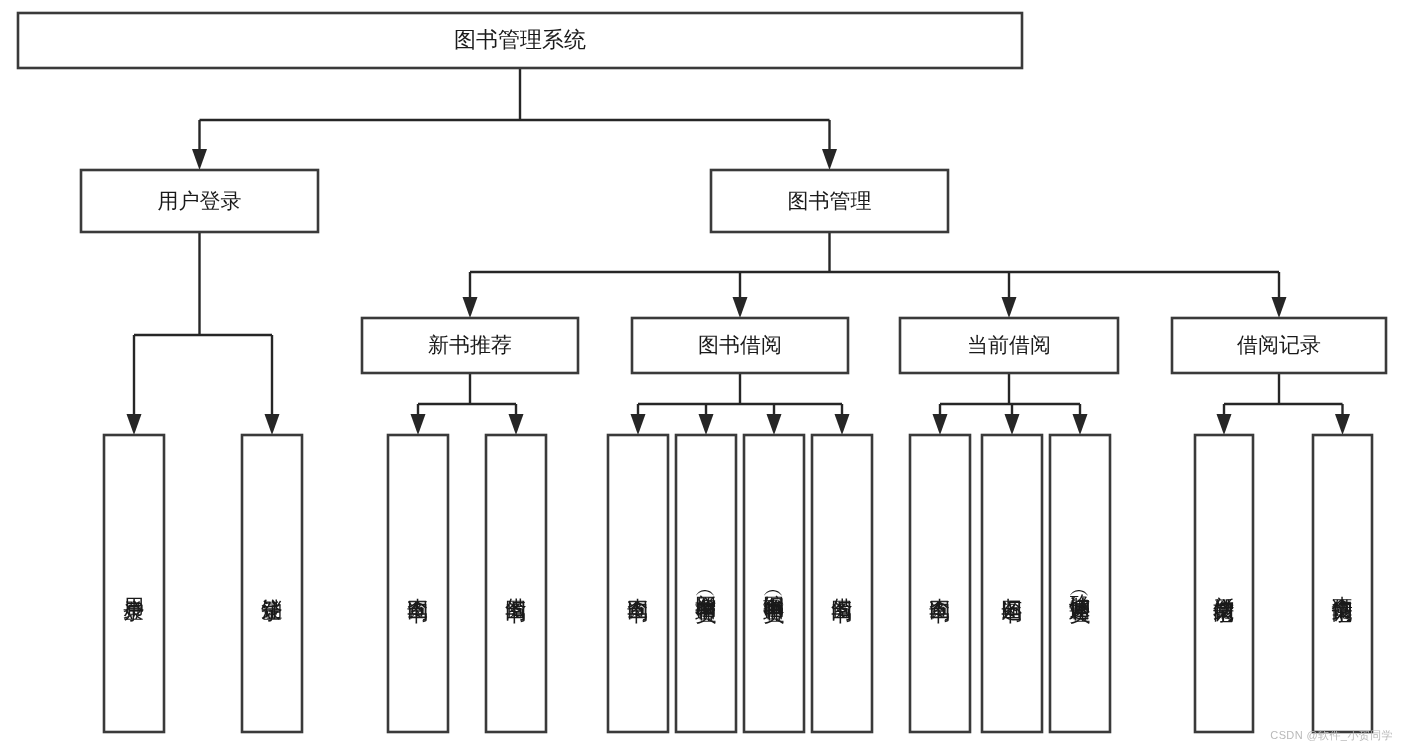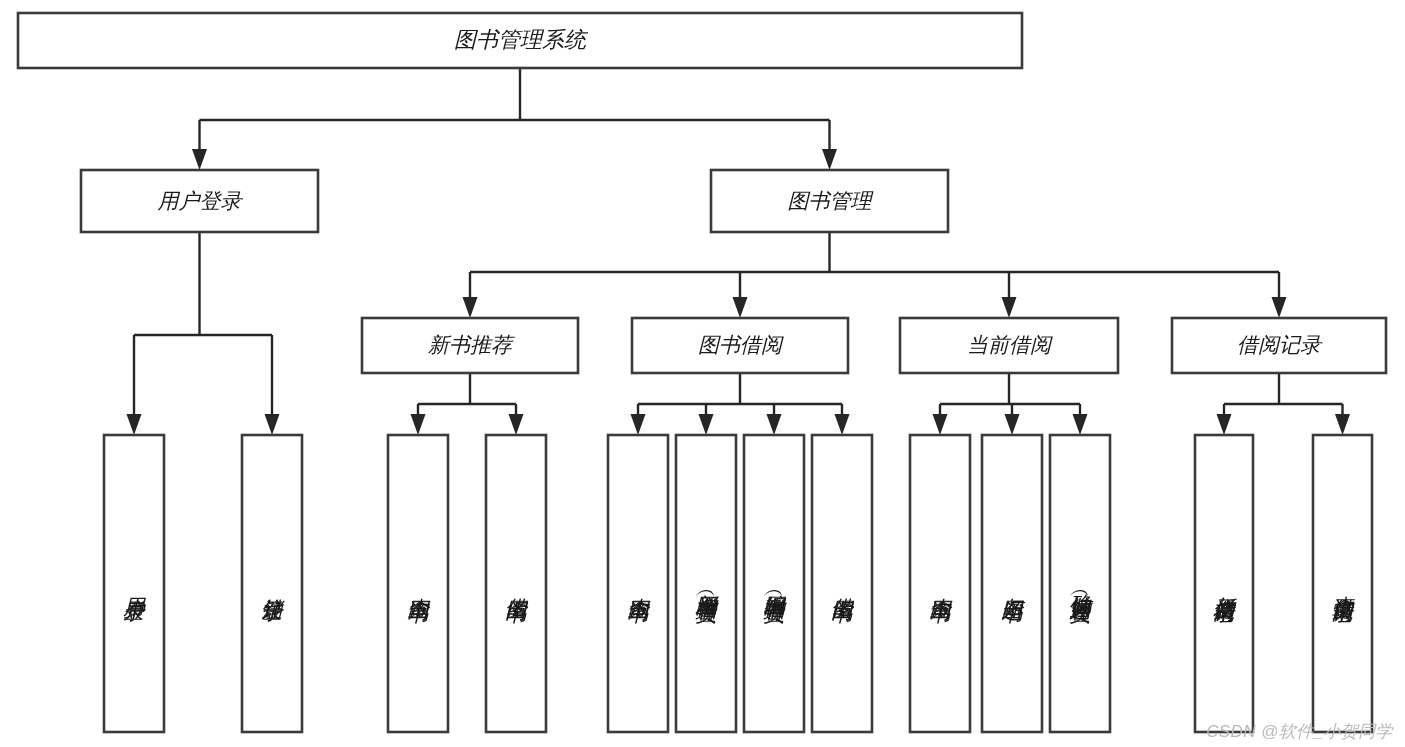--- a/index.html
+++ b/index.html
@@ -10,21 +10,20 @@
   }
   body {
     font-family: "Liberation Sans", "DejaVu Sans", sans-serif;
   }
   #diagram-root {
     position: relative;
     width: 1405px;
     height: 747px;
     background: #ffffff;
     overflow: hidden;
-    font-style: italic;
   }
   svg#tree-svg {
     position: absolute;
     left: 0;
     top: 0;
     width: 1405px;
     height: 747px;
     display: block;
   }
   .node-box {
@@ -70,21 +69,21 @@
     display: flex;
     align-items: center;
     justify-content: center;
     pointer-events: none;
   }
   .watermark {
     position: absolute;
     right: 12px;
     bottom: 4px;
     font-family: "Liberation Sans", "DejaVu Sans", sans-serif;
-    font-size: 17px;
+    font-size: 11px;
     color: #b9b9b9;
     letter-spacing: 0.4px;
     white-space: nowrap;
   }
 </style>
 </head>
 <body>
 
 <div id="diagram-root">
 

